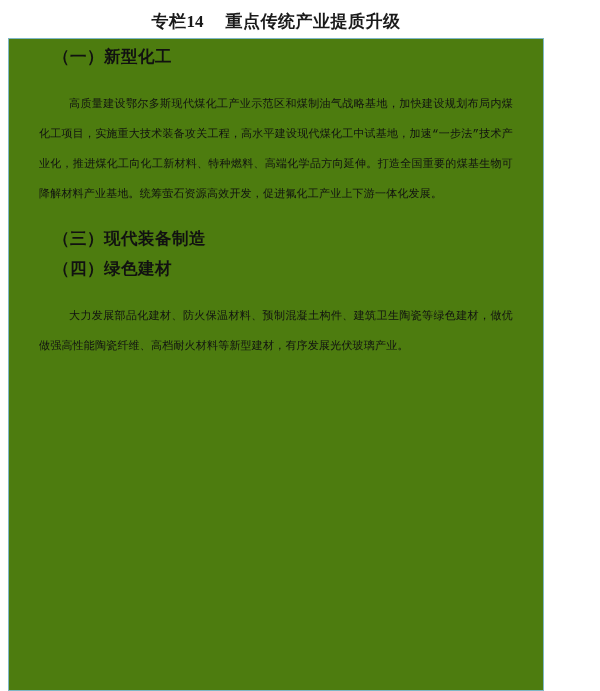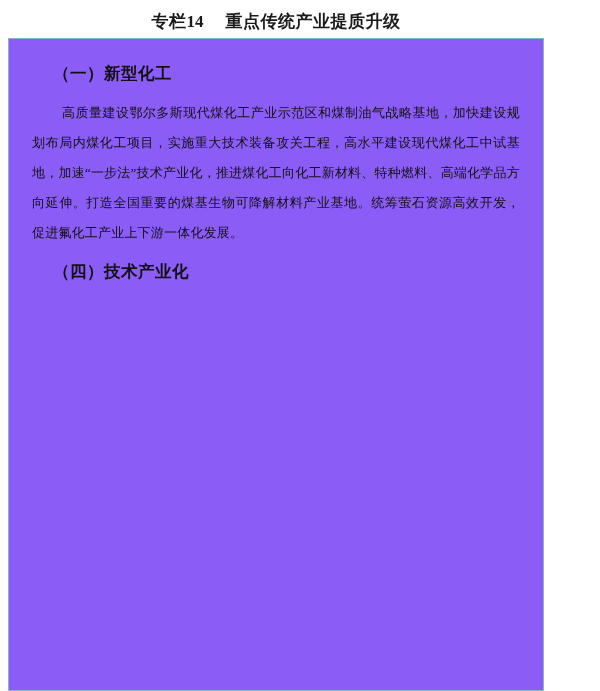--- a/index.html
+++ b/index.html
@@ -34,40 +34,41 @@
   .box-title .gap {
     display: inline-block;
     width: 22px;
   }
   .panel {
     position: absolute;
     left: 8px;
     right: 8px;
     top: 38px;
     bottom: 0;
-    background: #8b5cf6;
+    background: #4d7c0f;
     border: 1px solid #7fb8c6;
     box-sizing: border-box;
-    padding: 20px 14px 0 14px;
+    padding: 4px 14px 0 14px;
     overflow: hidden;
+    font-family: Liberation Mono, monospace;
   }
   .sec-head {
     font-size: 16.5px;
     font-weight: bold;
     color: #111111;
     text-indent: 30px;
     line-height: 30px;
     margin: 0;
     letter-spacing: 0.5px;
   }
   .para {
-    font-size: 13px;
+    font-size: 11px;
     color: #111111;
     line-height: 30px;
-    margin: 9px;
+    margin: 16px;
     text-indent: 30px;
     text-align: justify;
     text-justify: inter-ideograph;
     letter-spacing: 0.2px;
   }
 </style>
 </head>
 <body>
 
 <div class="page">
@@ -75,17 +76,19 @@
   <div class="box-title">
     <span>专栏</span><span class="num">14</span><span class="gap"></span><span>重点传统产业提质升级</span>
   </div>
 
   <div class="panel">
 
     <p class="sec-head">（一）新型化工</p>
     <p class="para">高质量建设鄂尔多斯现代煤化工产业示范区和煤制油气战略基地，加快建设规划布局内煤化工项目，实施重大技术装备攻关工程，高水平建设现代煤化工中试基地，加速“一步法”技术产业化，推进煤化工向化工新材料、特种燃料、高端化学品方向延伸。打造全国重要的煤基生物可降解材料产业基地。统筹萤石资源高效开发，促进氟化工产业上下游一体化发展。</p>
 
 
+    <p class="sec-head">（三）现代装备制造</p>
 
-    <p class="sec-head">（四）技术产业化</p>
+    <p class="sec-head">（四）绿色建材</p>
+    <p class="para">大力发展部品化建材、防火保温材料、预制混凝土构件、建筑卫生陶瓷等绿色建材，做优做强高性能陶瓷纤维、高档耐火材料等新型建材，有序发展光伏玻璃产业。</p>
 
   </div>
 </div>
 
 </body></html>

